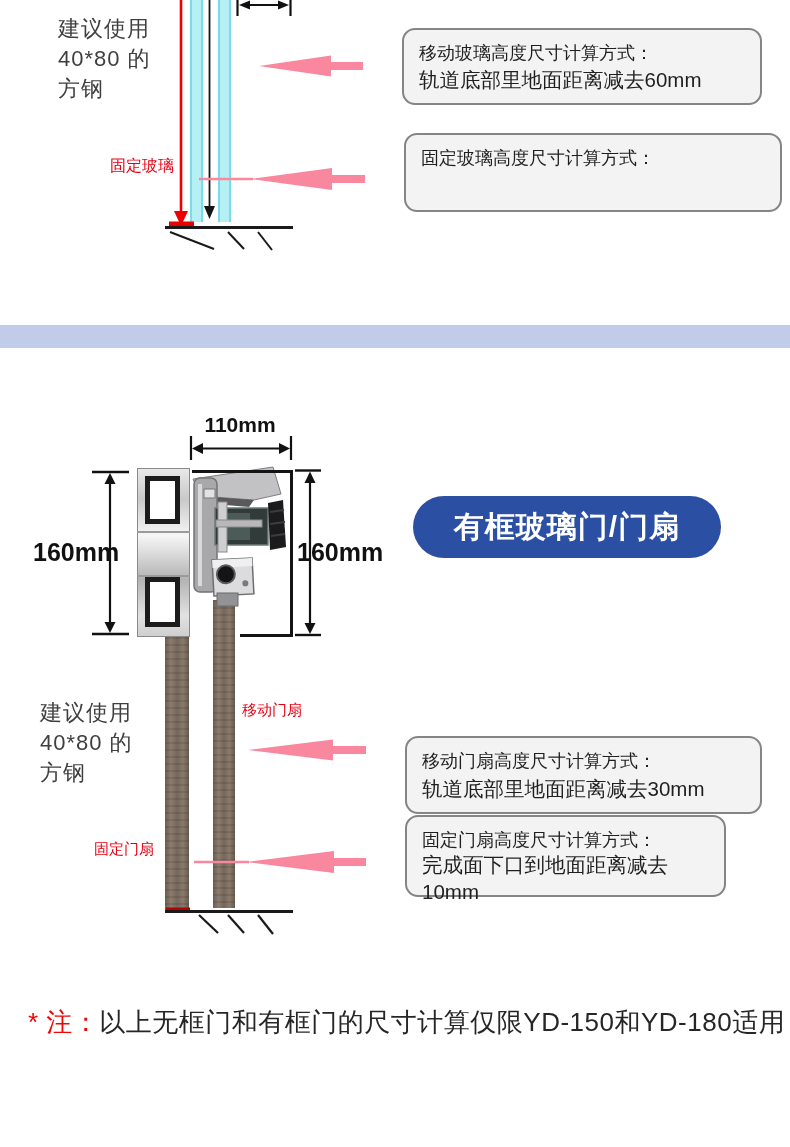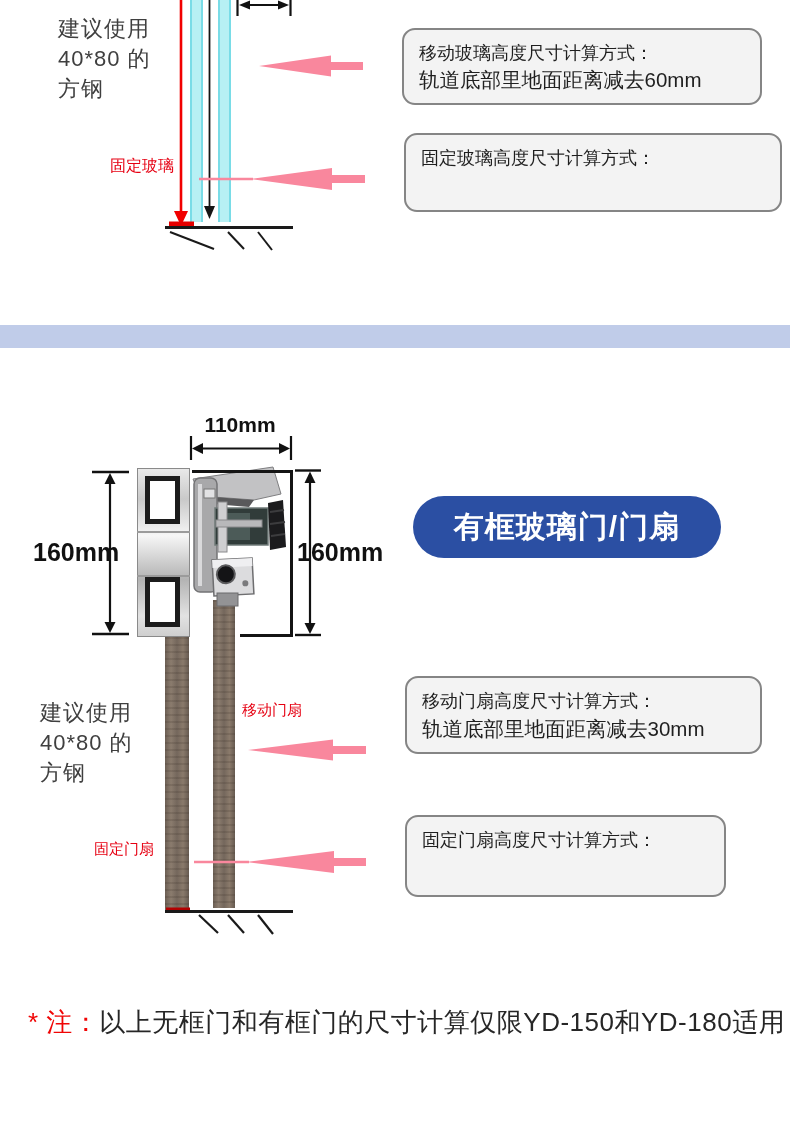--- a/index.html
+++ b/index.html
@@ -122,26 +122,27 @@
 
   <div class="abs advice" style="left:40px;top:698px;">
     <div>建议使用</div>
     <div>40*80 的</div>
     <div>方钢</div>
   </div>
 
   <div class="abs red-label small" style="left:242px;top:701px;">移动门扇</div>
   <div class="abs red-label small" style="left:94px;top:840px;">固定门扇</div>
 
-  <div class="abs callout" style="left:366px;top:676px;width:357px;height:78px;">
+  <div class="abs callout" style="left:366px;top:736px;width:357px;height:78px;">
     <div class="l1">移动门扇高度尺寸计算方式：</div>
     <div class="l2">轨道底部里地面距离减去30mm</div>
   </div>
   <div class="abs callout" style="left:366px;top:815px;width:321px;height:82px;">
     <div class="l1">固定门扇高度尺寸计算方式：</div>
+    <div class="l2">完成面下口到地面距离减去10mm</div>
   </div>
 
   <div class="abs footnote" style="left:28px;top:1005px;">
     <span class="mark">* 注：</span><span>以上无框门和有框门的尺寸计算仅限YD-150和YD-180适用</span>
   </div>
 
   <svg class="svg-overlay" width="790" height="1147" viewBox="0 0 790 1147">
 
     <g>
       <line x1="181" y1="0" x2="181" y2="212" stroke="#f10000" stroke-width="2.6"></line>

